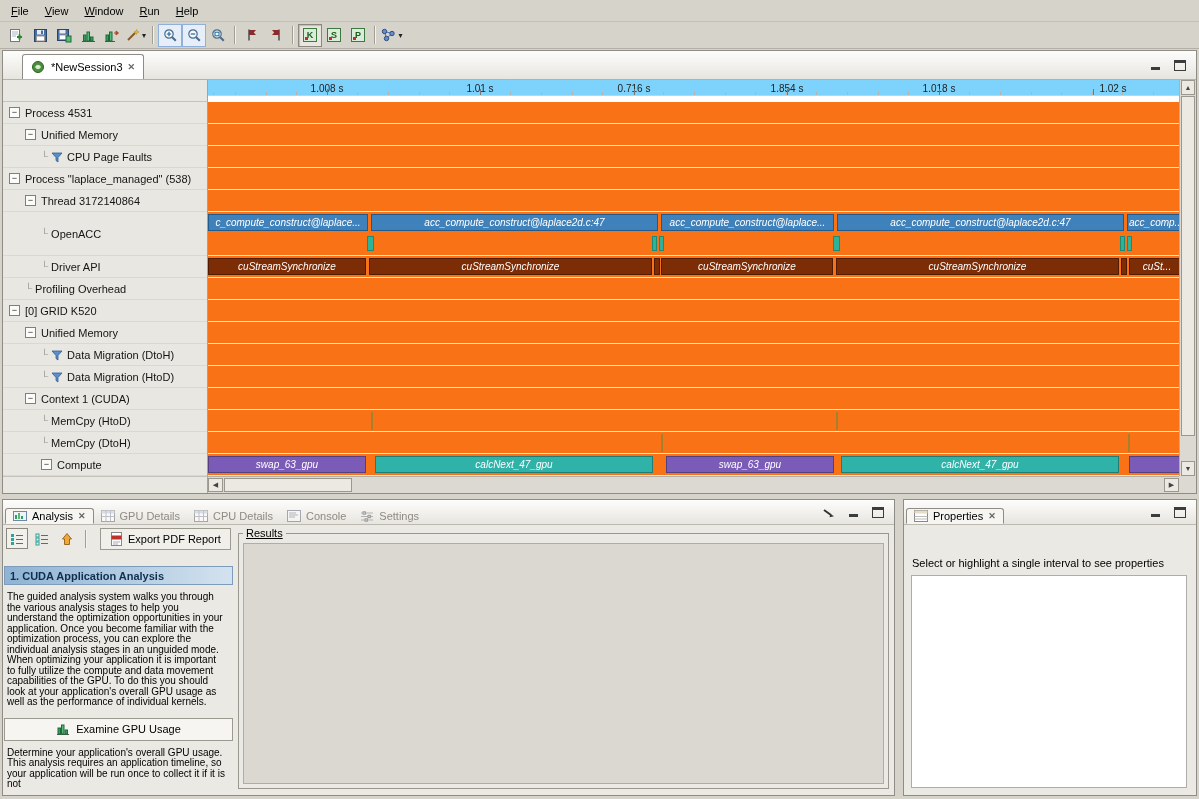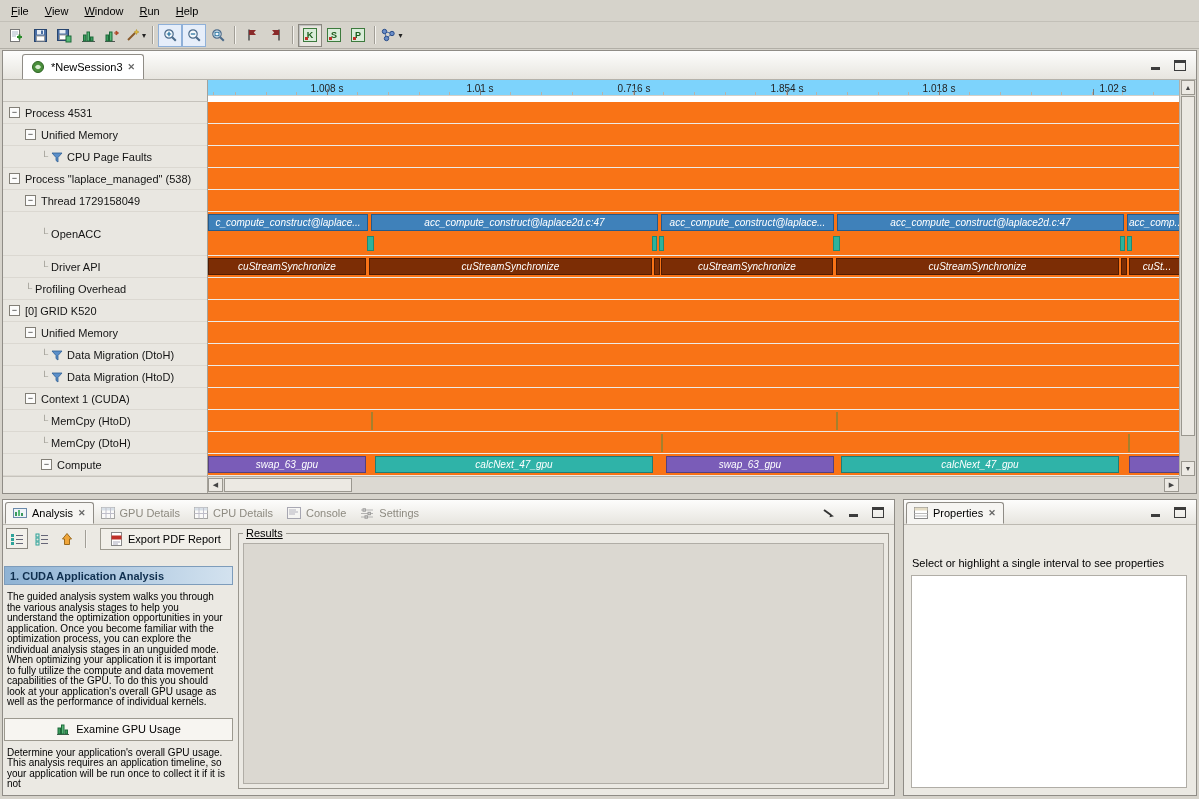--- a/index.html
+++ b/index.html
@@ -93,21 +93,21 @@
   .corner-bl { position:absolute; left:0; bottom:0; width:205px; height:17px; background:#e9e7e1;
     border-top:1px solid #c6c3bc; border-right:1px solid #a5a29a; }
   .corner-br { position:absolute; right:0; bottom:0; width:17px; height:17px; background:#dcd9d2; }
 
   
   .panel { position:absolute; border:1px solid #8f8c86; background:#ebe9e3; }
   #panel-analysis { left:2px; top:499px; width:893px; height:297px; }
   #panel-props { left:903px; top:499px; right:2px; height:297px; }
   .btabbar { height:25px; background:linear-gradient(#fdfdfc,#e7e5df); border-bottom:1px solid #bcb9b1;
     display:flex; align-items:flex-end; padding-left:2px; position:relative; }
-  .btab { height:22px; display:flex; align-items:center; gap:5px; padding:0 7px; }
+  .btab { height:16px; display:flex; align-items:center; gap:5px; padding:0 7px; }
   .btab.active { background:#f6f5f2; border:1px solid #8f8c86; border-bottom:1px solid #f6f5f2;
     border-radius:3px 3px 0 0; }
   .btab.inactive { color:#8d8a80; }
   .btab.inactive svg { opacity:.7; }
   .panel-body { position:absolute; top:25px; left:0; right:0; bottom:0; }
 
   .acol { position:absolute; left:0; top:0; width:231px; bottom:0; overflow:hidden; }
   .acol-toolbar { height:27px; display:flex; align-items:center; gap:3px; padding:2px 3px; }
   .sbtn { width:22px; height:21px; display:flex; align-items:center; justify-content:center; border:1px solid transparent; }
   .sbtn.pressed { border:1px solid #8a877f; background:#f2f0ea; }
@@ -299,21 +299,21 @@
               <path d="M1 2h10L7 6.5V11L5 9.5V6.5z" fill="#5b8fc9" stroke="#2e5f96" stroke-width="0.8"></path>
             </svg>
           <span class="tlabel">CPU Page Faults</span>
         </div>
         <div class="trow" style="height:22px;padding-left:6px">
           <span class="texp">−</span>
           <span class="tlabel">Process "laplace_managed" (538)</span>
         </div>
         <div class="trow" style="height:22px;padding-left:22px">
           <span class="texp">−</span>
-          <span class="tlabel">Thread 1729158049</span>
+          <span class="tlabel">Thread 3172140864</span>
         </div>
         <div class="trow" style="height:44px;padding-left:38px">
           <span class="telbow">└</span>
           <span class="tlabel">OpenACC</span>
         </div>
         <div class="trow" style="height:22px;padding-left:38px">
           <span class="telbow">└</span>
           <span class="tlabel">Driver API</span>
         </div>
         <div class="trow" style="height:22px;padding-left:22px">

